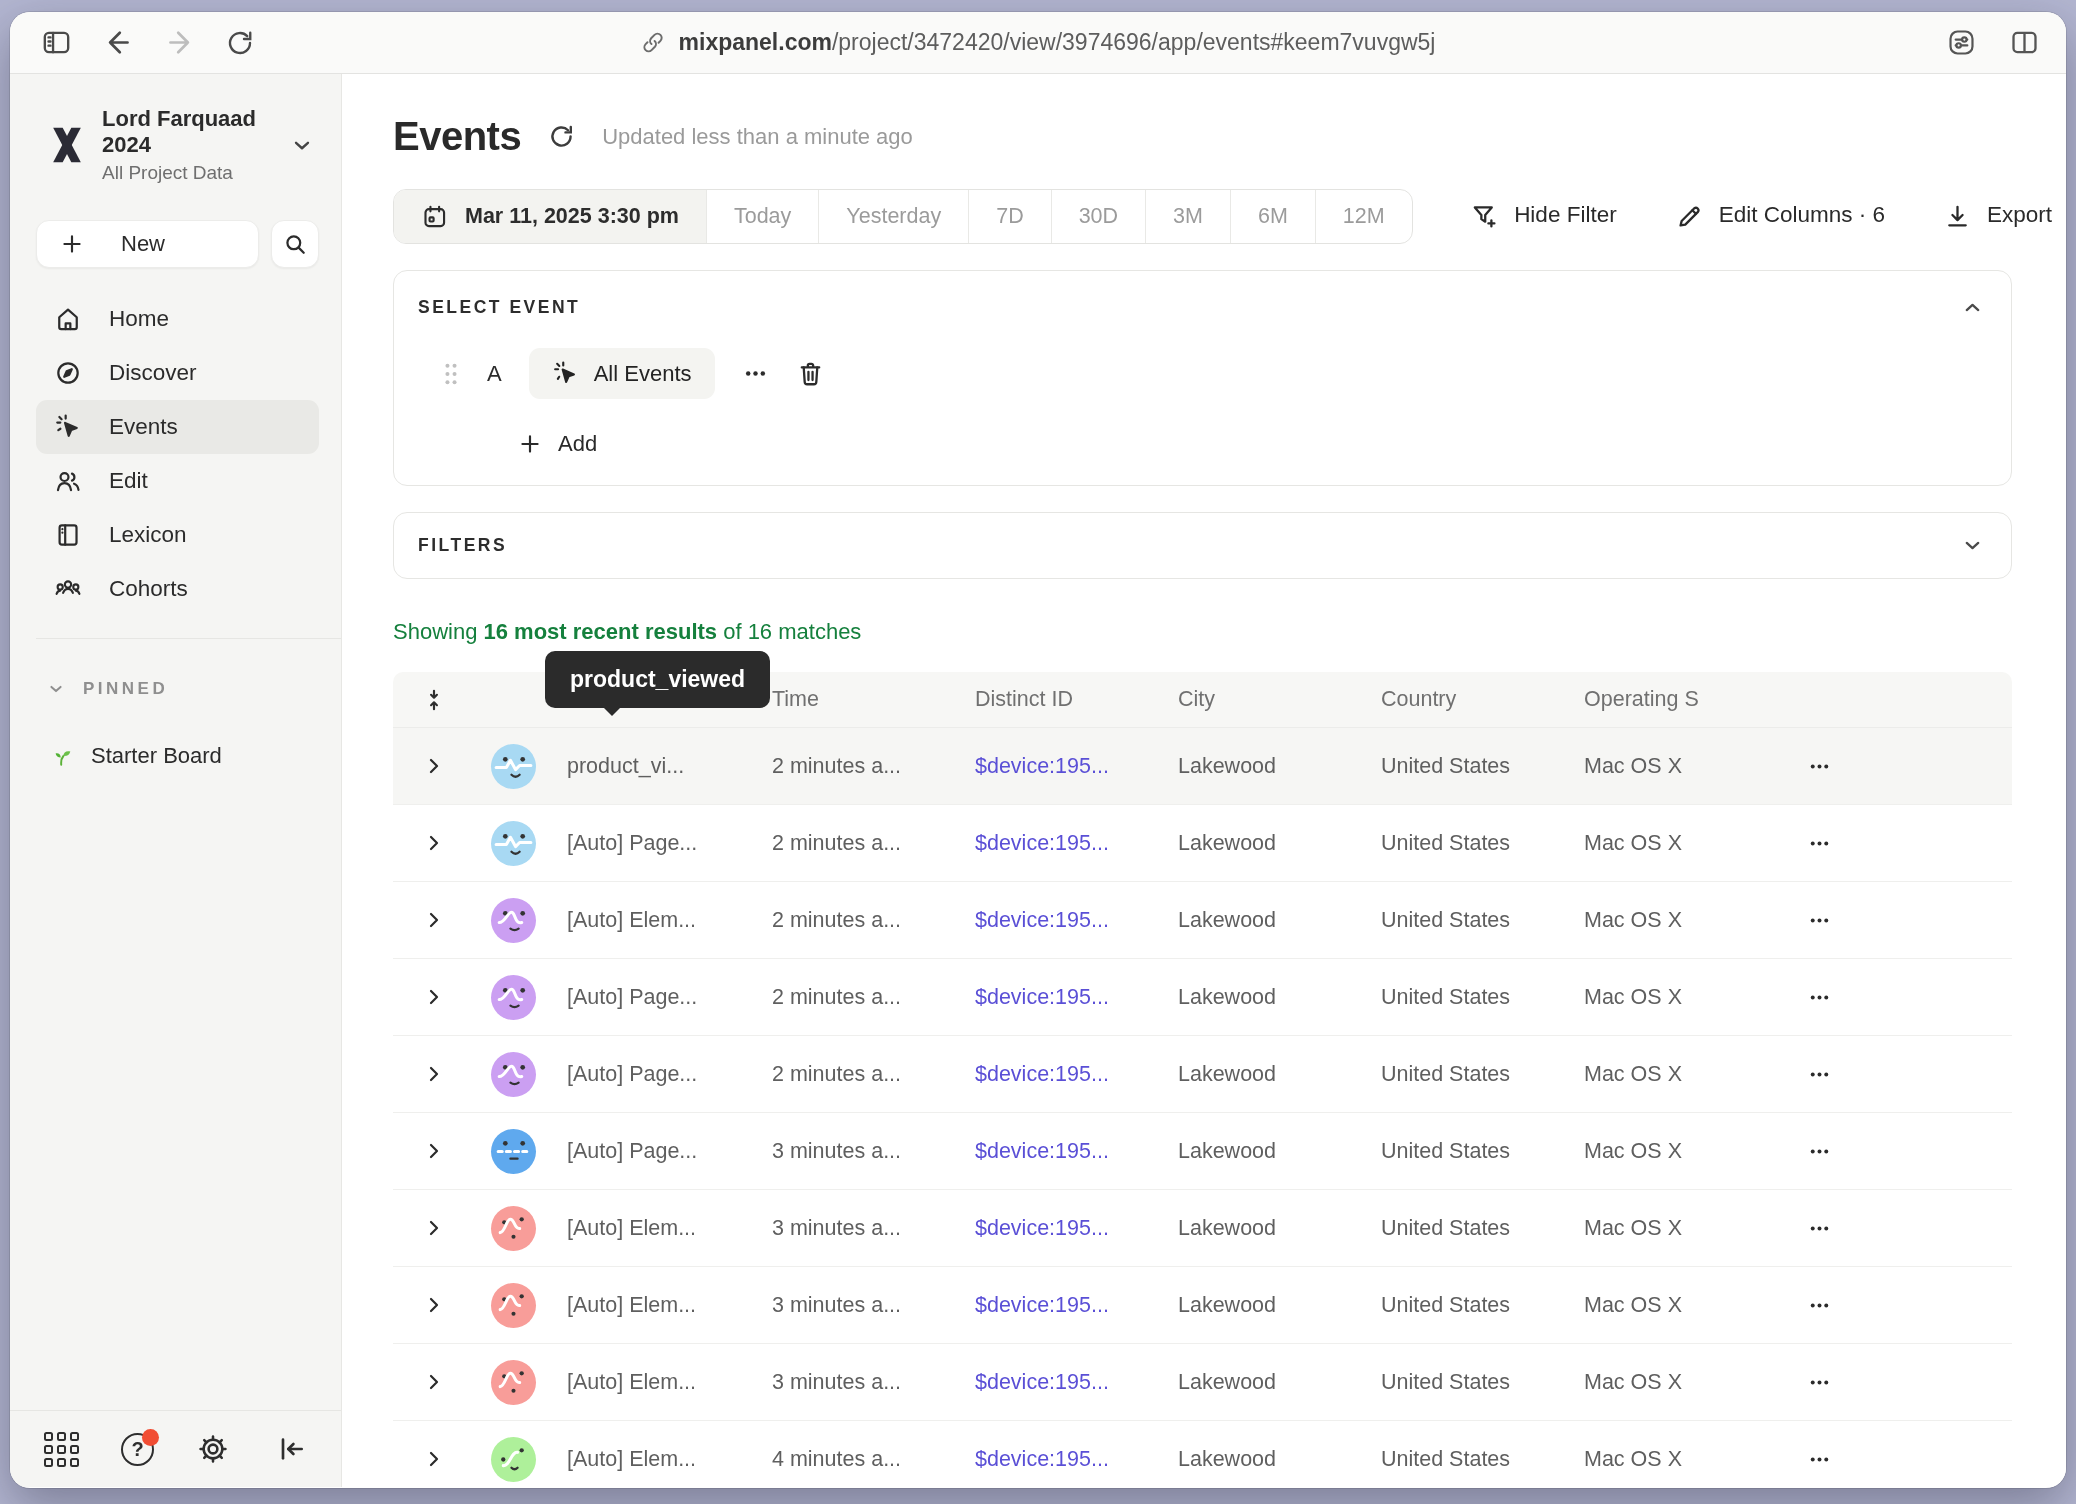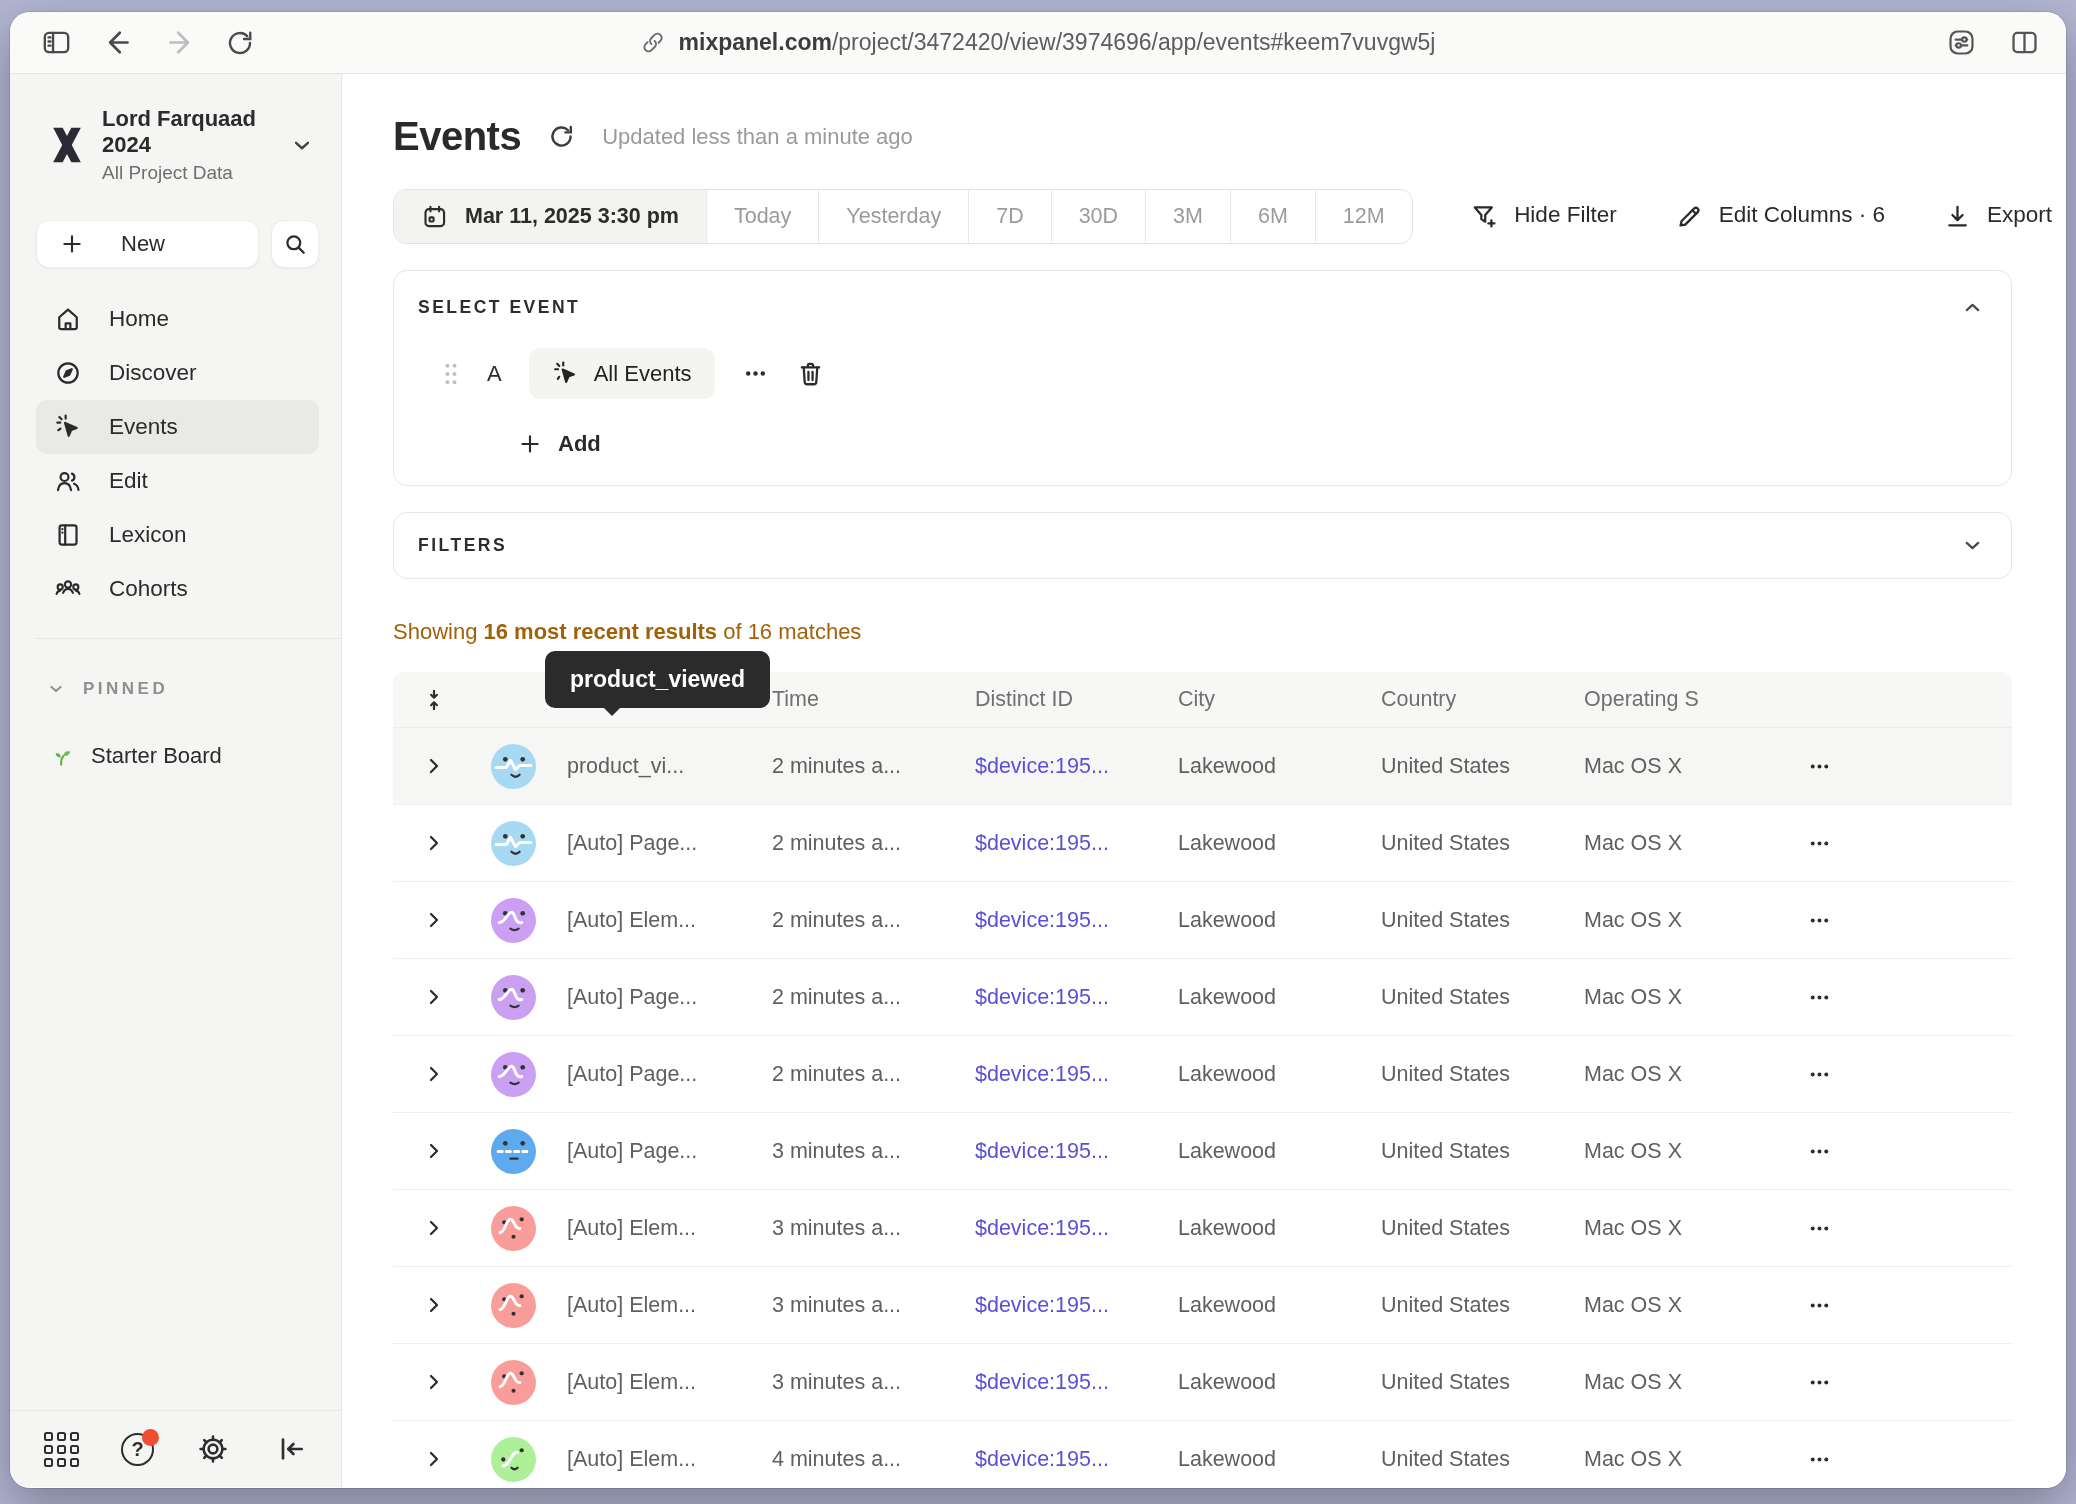--- a/index.html
+++ b/index.html
@@ -70,23 +70,23 @@
   .card-head{display:flex;align-items:center}
   .card-label{font-size:17.5px;font-weight:700;letter-spacing:2.5px;color:#2d2d2d}
   .card-chev{margin-left:auto;color:#4a4a4a;cursor:pointer}
   .se-card{padding:24px 26px 28px 24px}
   .event-row{display:flex;align-items:center;gap:27px;margin:28px 0 0 24px}
   .letter{font-size:22px;color:#2c2c2c}
   .chip{display:flex;align-items:center;gap:15px;height:51px;padding:0 23px;background:#f4f4f1;border-radius:11px;
         font-size:22px;font-weight:400;color:#232323;cursor:pointer}
   .icon-btn{color:#2c2c2c;cursor:pointer;display:flex;align-items:center}
   .drag{color:#bdbdbd;cursor:grab}
-  .add-row{display:flex;align-items:center;gap:15px;margin:32px 0 0 99px;font-size:22px;font-weight:700;color:#2a2a2a;cursor:pointer}
+  .add-row{display:flex;align-items:center;gap:15px;margin:32px 0 0 99px;font-size:22px;font-weight:400;color:#2a2a2a;cursor:pointer}
   .filters-card{height:67px;display:flex;align-items:center;padding:0 26px 0 24px}
-  .showing{margin-top:40px;font-size:22px;color:#a16207}
+  .showing{margin-top:40px;font-size:22px;color:#15803d}
   .showing b{font-weight:700}
   
   .table{margin-top:27px}
   .thead{display:grid;grid-template-columns:var(--cols);height:56px;background:#f7f7f5;border-radius:10px 10px 0 0;
          align-items:center;font-size:21.5px;color:#707070;border-bottom:1px solid #ececea}
   .th{padding-left:20px;white-space:nowrap;overflow:hidden}
   .th-first{display:flex;justify-content:center;padding:0;color:#2e2e2e}
   .trow{display:grid;grid-template-columns:var(--cols);height:77px;align-items:center;border-bottom:1px solid #efefed;
         font-size:21.5px;color:#5f5f5f;background:#fff}
   .trow.hovered{background:#f6f6f4}

